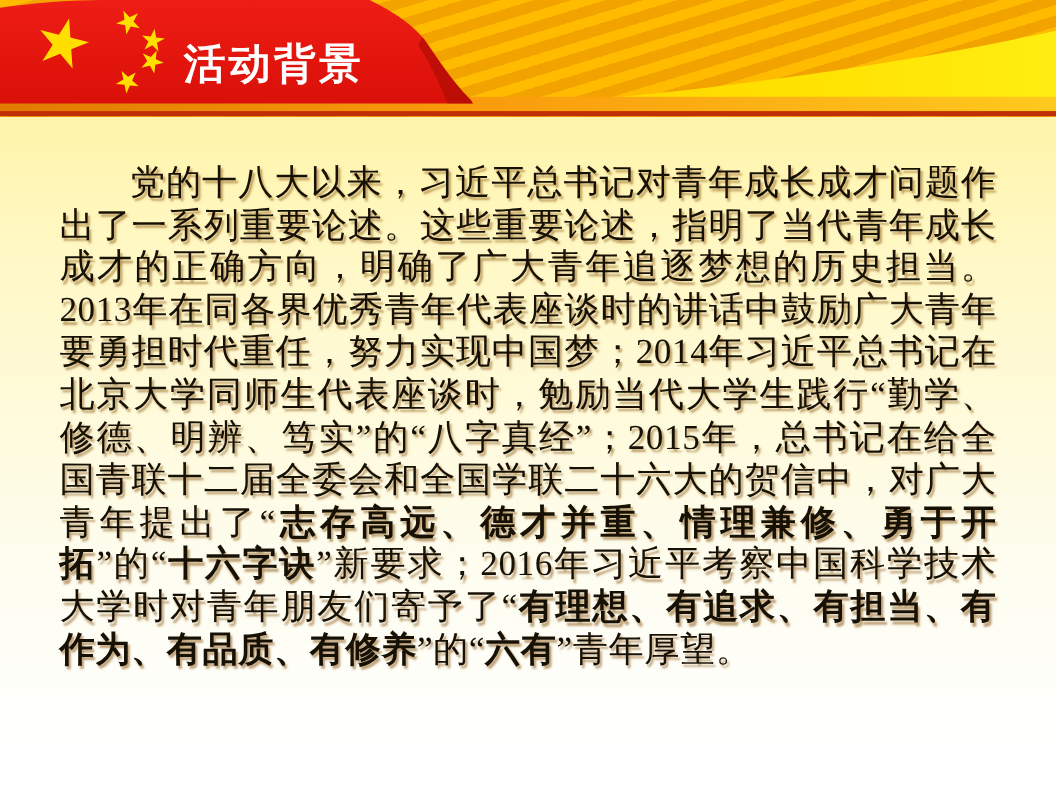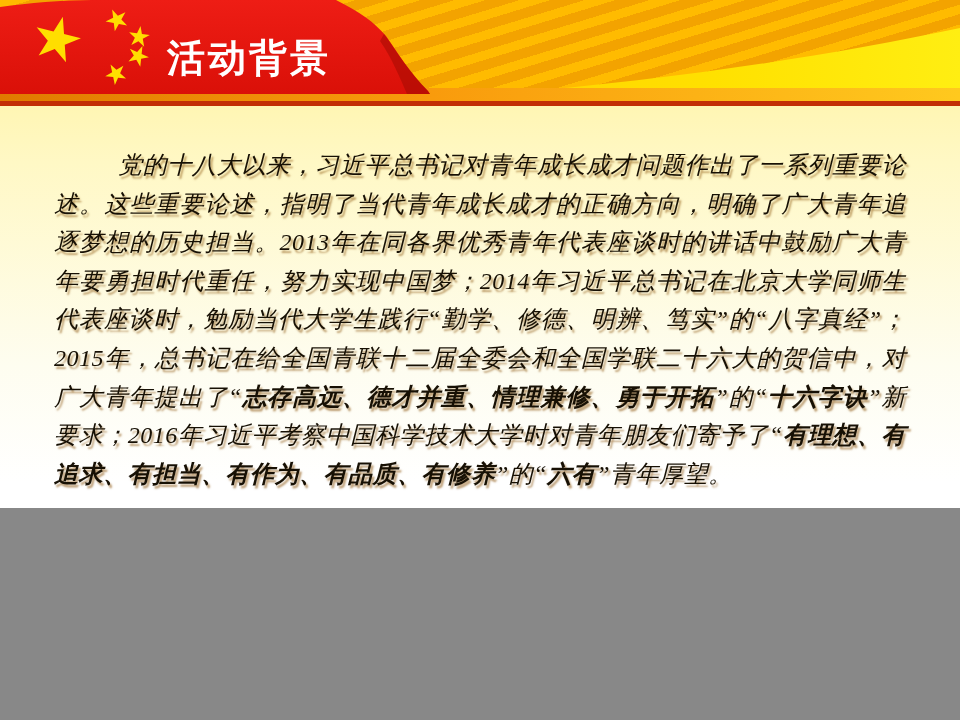--- a/index.html
+++ b/index.html
@@ -1,19 +1,19 @@
 <!DOCTYPE html>
 <html><head>
 <meta charset="utf-8">
 <style>
   html, body { margin: 0; padding: 0; background: #888; }
   .slide {
     position: relative;
     width: 960px;
-    height: 508px;
+    height: 720px;
     overflow: hidden;
     background: linear-gradient(180deg, #FFF193 0%, #FFF8C5 32%, #FEFDF0 72%, #FFFFFF 95%);
     font-family: "Liberation Sans", sans-serif;
   }
 
   
   .header {
     position: absolute;
     left: 0; top: 0;
     width: 960px; height: 106px;
@@ -34,29 +34,28 @@
     font-family: "Liberation Sans", sans-serif;
     white-space: nowrap;
   }
 
   
   .body-text {
     position: absolute;
     left: 54px; top: 146px;
     width: 852px;
     font-family: "Liberation Serif", "DejaVu Serif", serif;
-    font-size: 24px;
+    font-size: 32px;
     line-height: 38.6px;
     text-align: justify;
     text-indent: 64px;
     color: #17100４;
     color: #171004;
     text-shadow: 2px 3px 2px rgba(134, 78, 6, 0.55);
     letter-spacing: 0.5px;
-    font-style: italic;
   }
   .body-text .bold { font-weight: bold; }
 </style>
 </head>
 <body>
 
 <div class="slide">
 
   <div class="header">
     <svg class="header-svg" width="960" height="106" viewBox="0 0 960 106">

